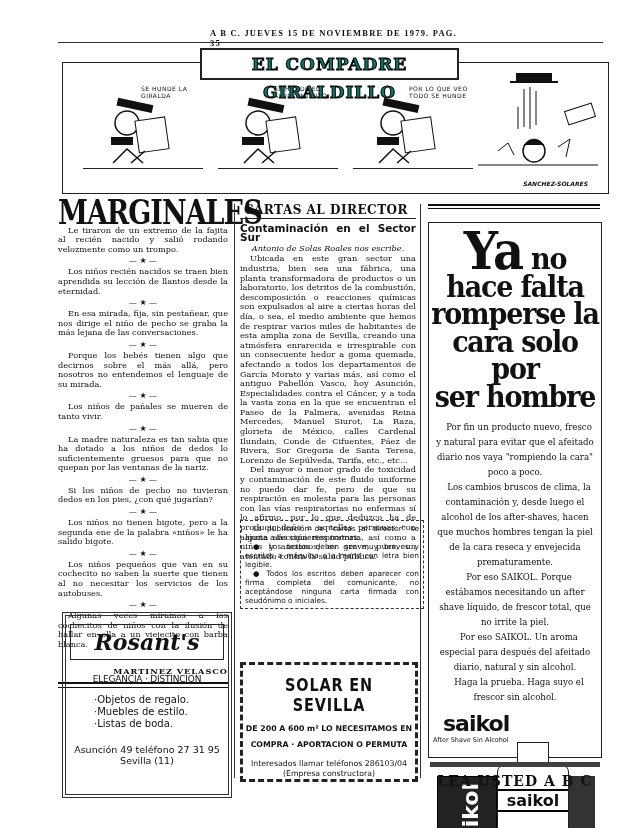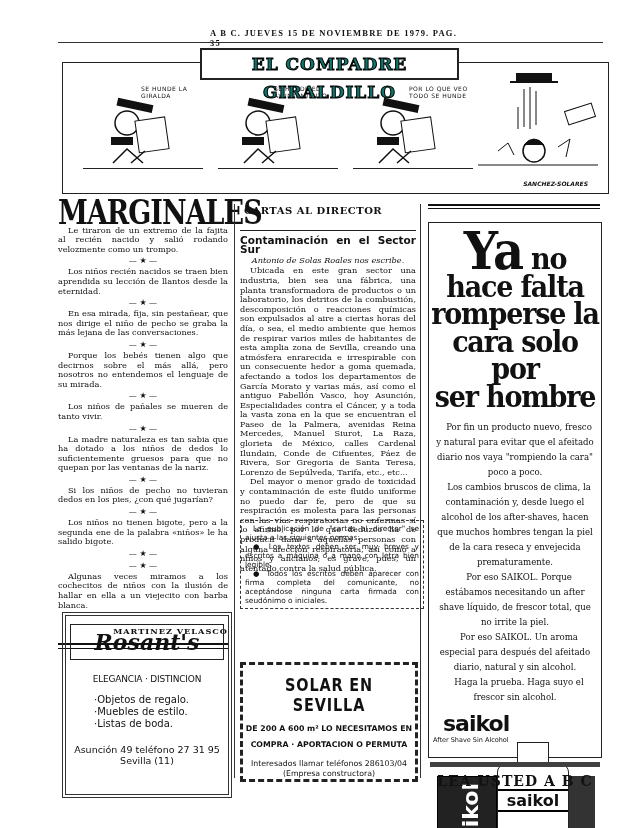--- a/index.html
+++ b/index.html
@@ -21,21 +21,21 @@
   .marg-title{font-family:"DejaVu Serif",serif;font-weight:900;font-size:27px;letter-spacing:-1px;text-align:center;transform:scaleY(1.25);margin:4px 0 8px;}
   .sig{text-align:right;font-weight:bold;letter-spacing:1px;margin-top:17px;}
   .rule2{border-top:2px solid #111;margin-top:6px;}
   .rule1{border-top:1px solid #111;margin-top:3px;}
   
   .rosant{left:62px;top:612px;width:162px;height:178px;border:4px double #333;text-align:center;}
   .ros-banner{margin:8px auto 0;width:120px;border:1px solid #222;font-family:"DejaVu Serif",serif;font-style:italic;font-weight:bold;font-size:22px;padding:4px 16px;}
   .ros-tag{font-family:"DejaVu Sans",sans-serif;font-size:9px;margin-top:14px;letter-spacing:-.2px;}
   .ros-list{font-family:"DejaVu Sans",sans-serif;font-size:10px;line-height:12px;margin-top:10px;text-align:left;padding-left:28px;}
   .ros-addr{font-family:"DejaVu Sans",sans-serif;font-size:9.5px;line-height:11px;margin-top:14px;}
-  .cartas-head{font-family:"DejaVu Serif",serif;font-weight:bold;font-size:10px;letter-spacing:.5px;border-bottom:1px solid #222;padding:2px 4px 14px;}
+  .cartas-head{font-family:"DejaVu Serif",serif;font-weight:bold;font-size:12px;letter-spacing:.5px;border-bottom:1px solid #222;padding:2px 4px 2px;}
   .cont-title{font-family:"DejaVu Sans",sans-serif;font-weight:bold;font-size:10.5px;margin:5px 0 1px;}
   .byline{font-style:italic;text-align:center;margin-bottom:1px;}
   .norms{left:240px;top:520px;width:174px;border:1px dashed #333;padding:3px 4px;font-family:"DejaVu Sans",sans-serif;font-size:7.4px;line-height:9px;text-align:justify;}
   .norms p{margin:0;text-indent:8px;}
   .solar{left:240px;top:662px;width:172px;height:114px;border:3px dashed #222;text-align:center;font-family:"DejaVu Sans",sans-serif;}
   .solar-title{font-family:"DejaVu Sans",sans-serif;font-weight:bold;font-size:17px;margin-top:10px;transform:scaleX(.85);letter-spacing:1px;}
   .solar-sub{font-weight:bold;font-size:7.8px;line-height:16px;margin-top:6px;}
   .solar-info{font-size:7.8px;line-height:10px;margin-top:6px;}
   
   .saikol{left:428px;top:222px;width:172px;height:534px;border:1px solid #222;}
@@ -123,20 +123,21 @@
   <p>Porque los bebés tienen algo que decirnos sobre el más allá, pero nosotros no entendemos el lenguaje de su mirada.</p>
   <div class="star">— ★ —</div>
   <p>Los niños de pañales se mueren de tanto vivir.</p>
   <div class="star">— ★ —</div>
   <p>La madre naturaleza es tan sabia que ha dotado a los niños de dedos lo suficientemente gruesos para que no quepan por las ventanas de la nariz.</p>
   <div class="star">— ★ —</div>
   <p>Si los niños de pecho no tuvieran dedos en los pies, ¿con qué jugarían?</p>
   <div class="star">— ★ —</div>
   <p>Los niños no tienen bigote, pero a la segunda ene de la palabra «niños» le ha salido bigote.</p>
   <div class="star">— ★ —</div>
+  <p>Los niños pequeños que van en su cochecito no saben la suerte que tienen al no necesitar los servicios de los autobuses.</p>
   <div class="star">— ★ —</div>
   <p>Algunas veces miramos a los cochecitos de niños con la ilusión de hallar en ella a un viejecito con barba blanca.</p>
   <div class="sig">MARTINEZ VELASCO</div>
   <div class="rule2"></div>
   <div class="rule1"></div>
 </div>
 
 <div class="abs rosant">
   <div class="ros-banner">Rosant's</div>
   <div class="ros-tag">ELEGANCIA · DISTINCION</div>

